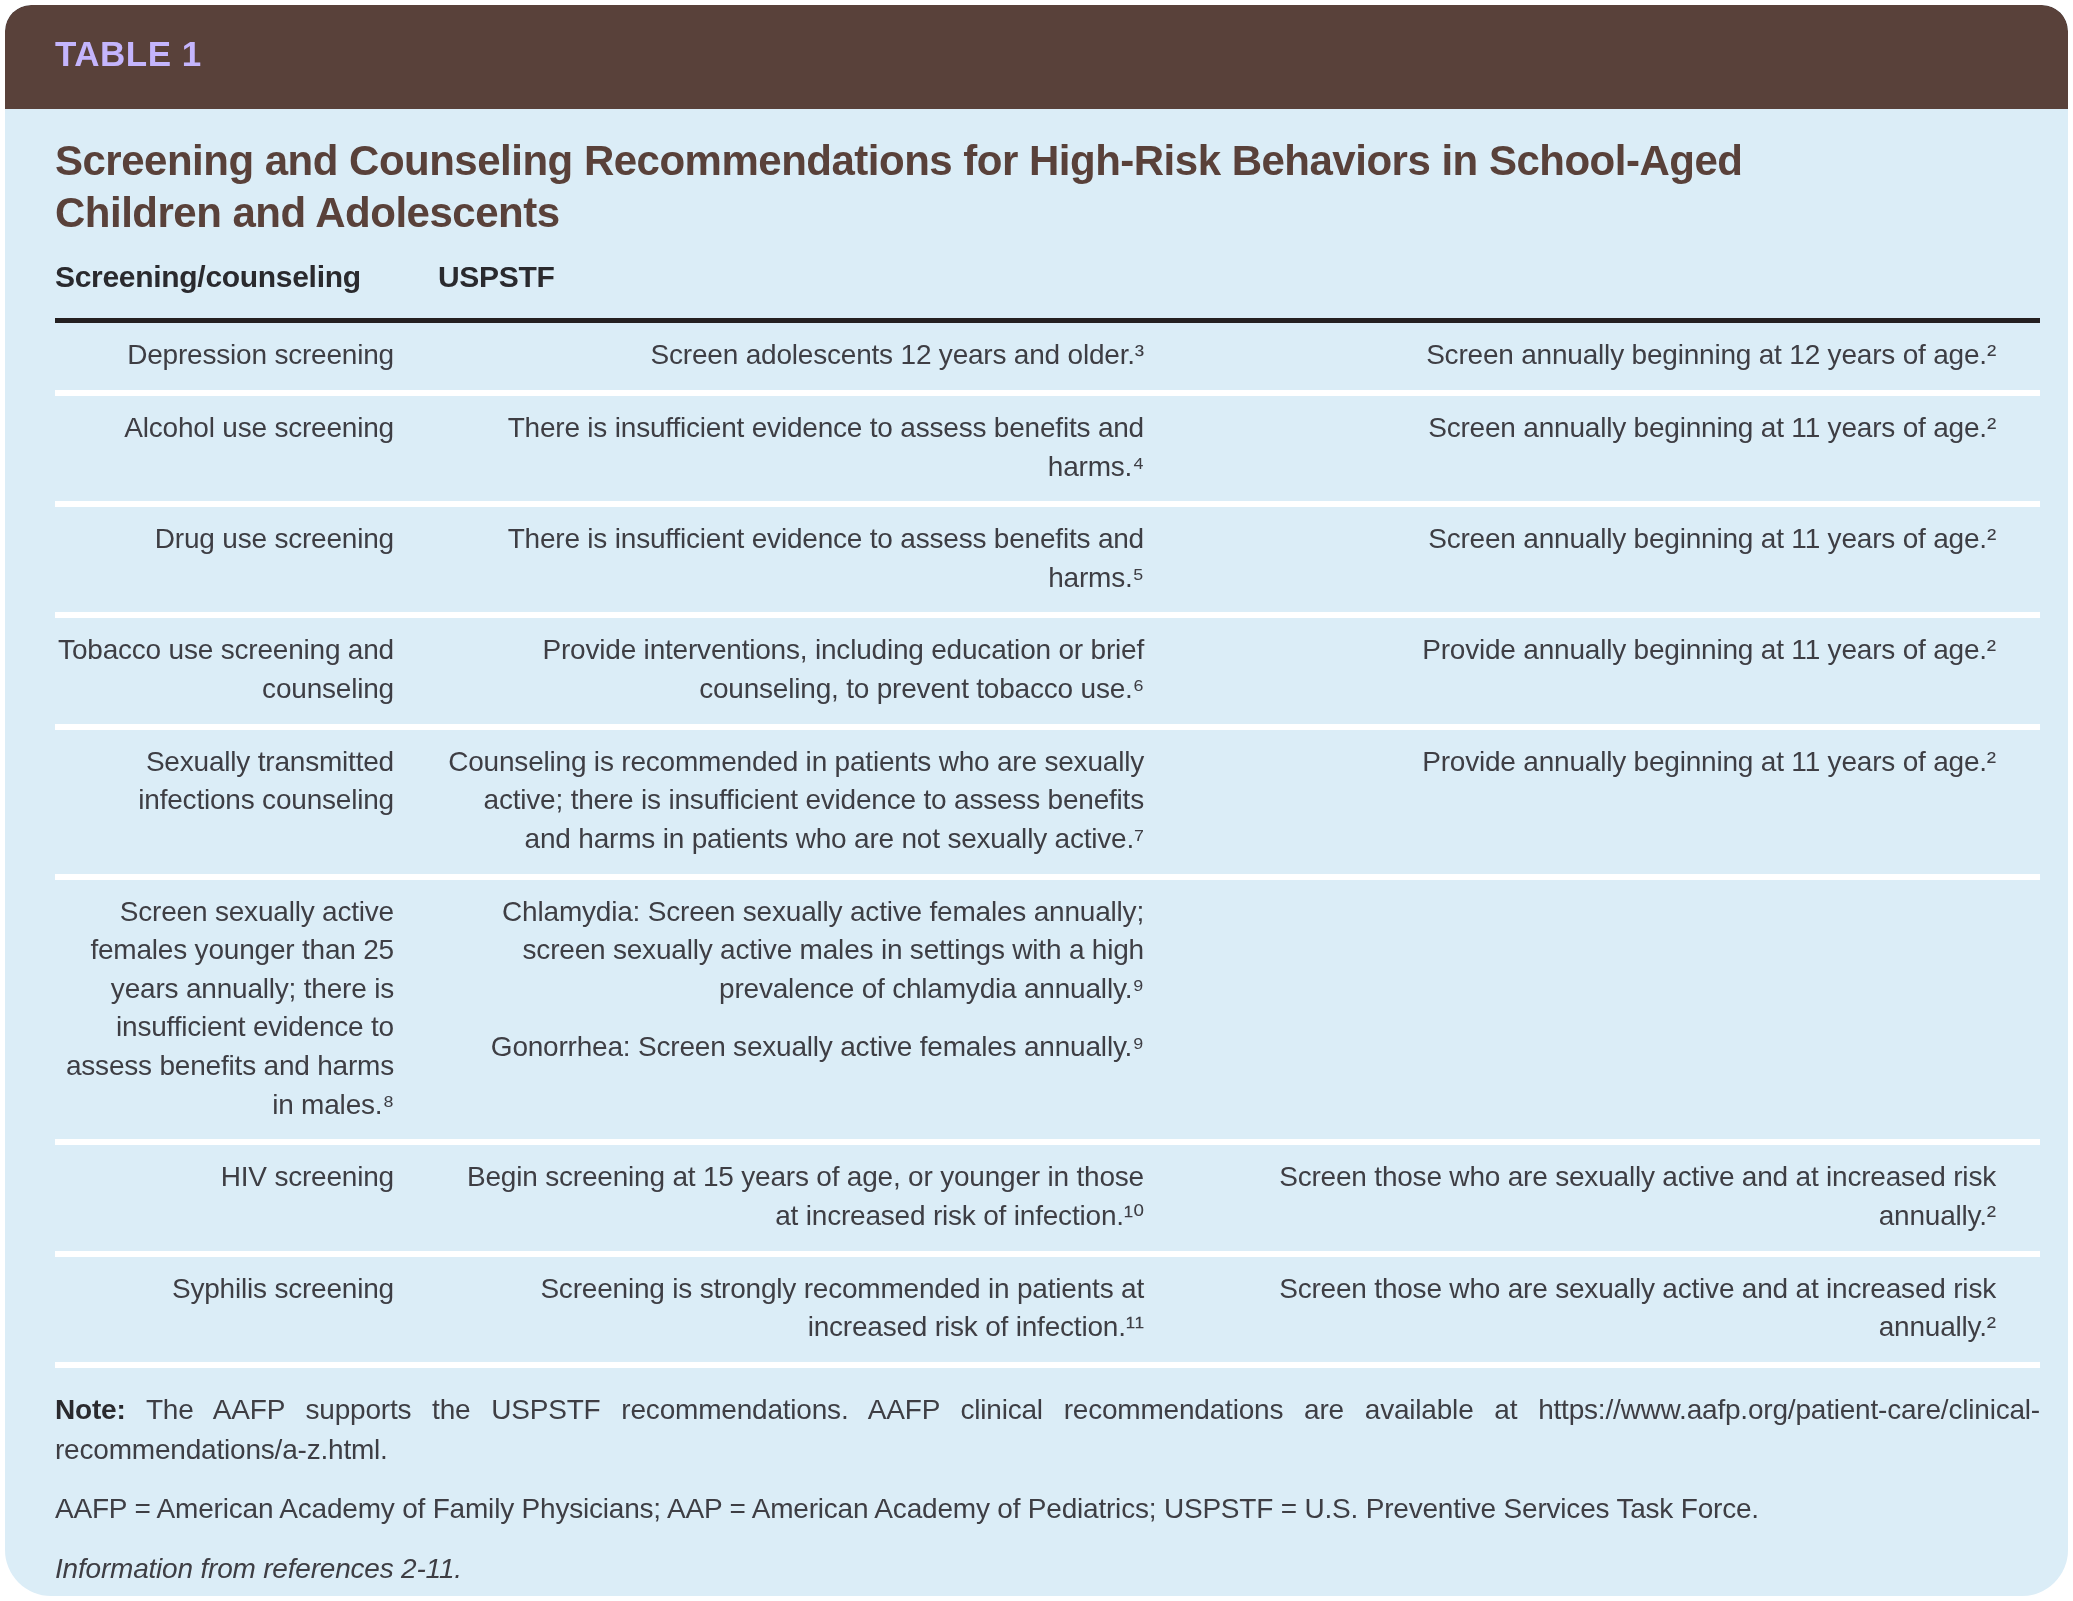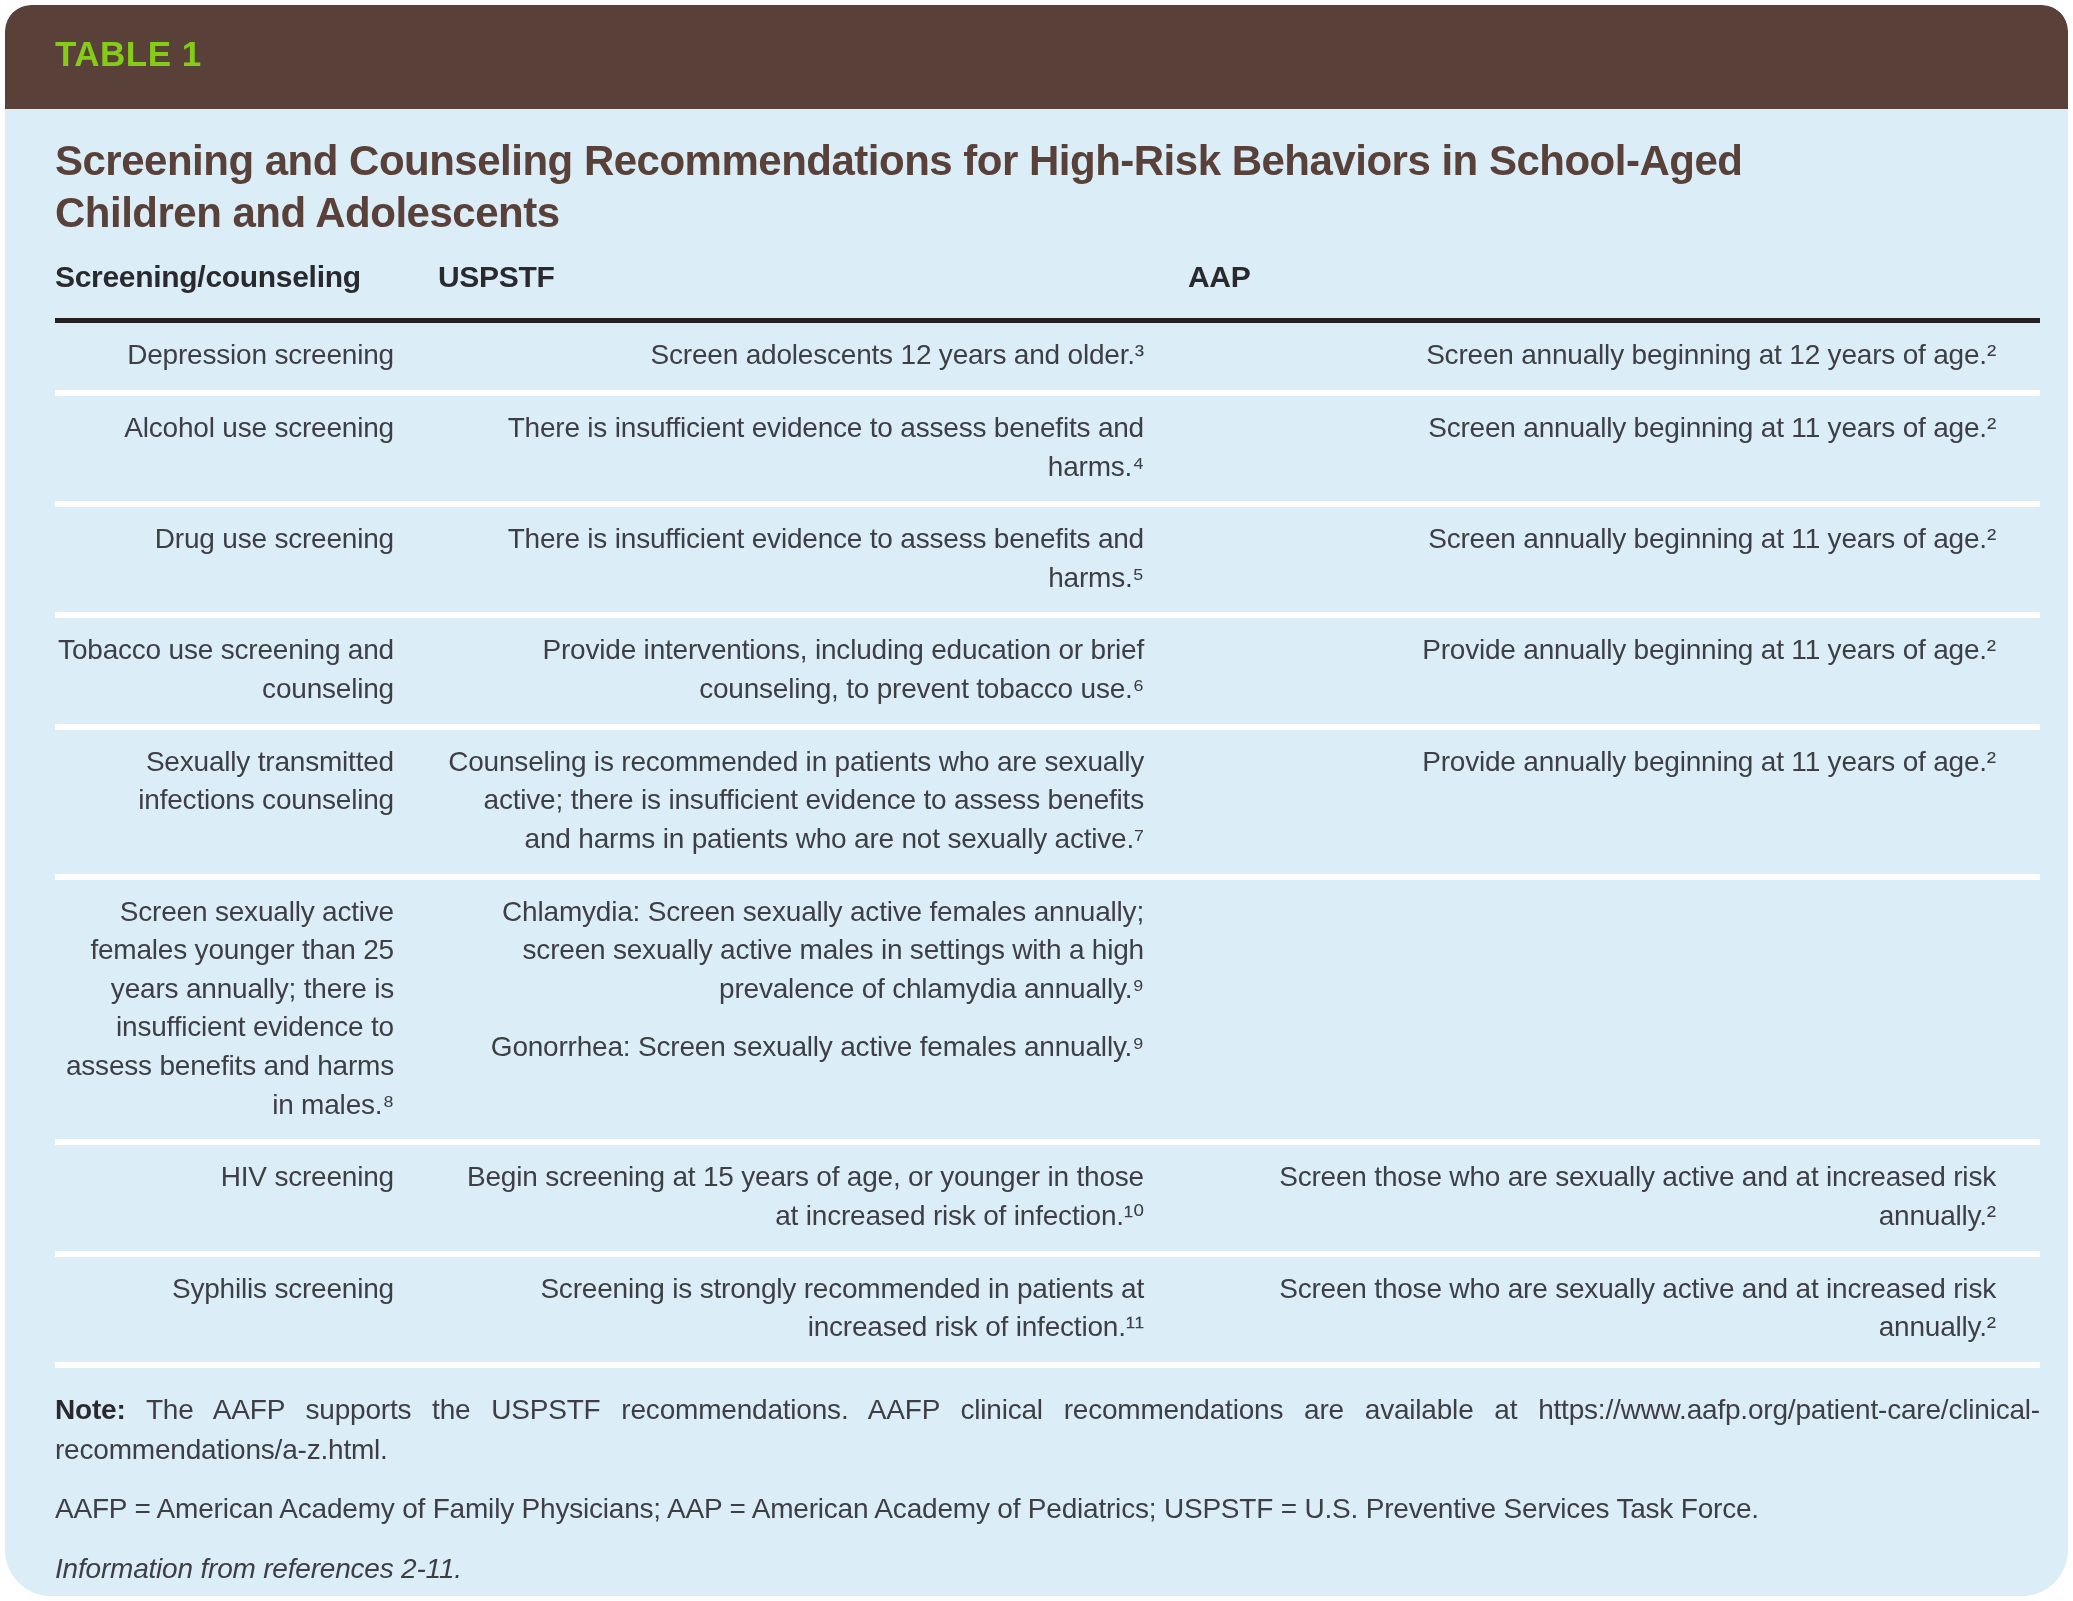--- a/index.html
+++ b/index.html
@@ -23,21 +23,21 @@
     border-radius:26px 26px 46px 46px;
     overflow:hidden;
   }
   .card-header{
     height:104px;background:var(--brown);
     border-radius:26px 26px 0 0;
     display:flex;align-items:center;
     padding:0 0 6px 50px;
   }
   .table-tag{
-    color:#84cc16;font-size:35px;font-weight:700;letter-spacing:0.5px;
+    color:#c4b5fd;font-size:35px;font-weight:700;letter-spacing:0.5px;
   }
   .card-body{padding:0 28px 0 50px;}
   .table-title{
     margin:26px 0 22px;max-width:1830px;
     color:var(--brown);font-size:42px;font-weight:700;
     line-height:1.23;letter-spacing:-0.5px;
   }
   .grid{display:grid;grid-template-columns:383px 750px 852px;}
   .thead{
     padding-bottom:24px;border-bottom:5px solid var(--rule);
@@ -71,21 +71,20 @@
 <div class="card">
   <div class="card-header">
     <span class="table-tag">TABLE 1</span>
   </div>
   <div class="card-body">
     <h1 class="table-title">Screening and Counseling Recommendations for High-Risk Behaviors in School-Aged Children and Adolescents</h1>
 
     <div class="grid thead">
       <div class="th">Screening/counseling</div>
       <div class="th">USPSTF</div>
-      <div class="th">AAP</div>
     </div>
 
     <div id="table-body">
         <div class="grid tr">
           <div class="td col-name">
             <p>Depression screening</p>
           </div>
           <div class="td col-uspstf">
             <p>Screen adolescents 12 years and older.³</p>
           </div>

